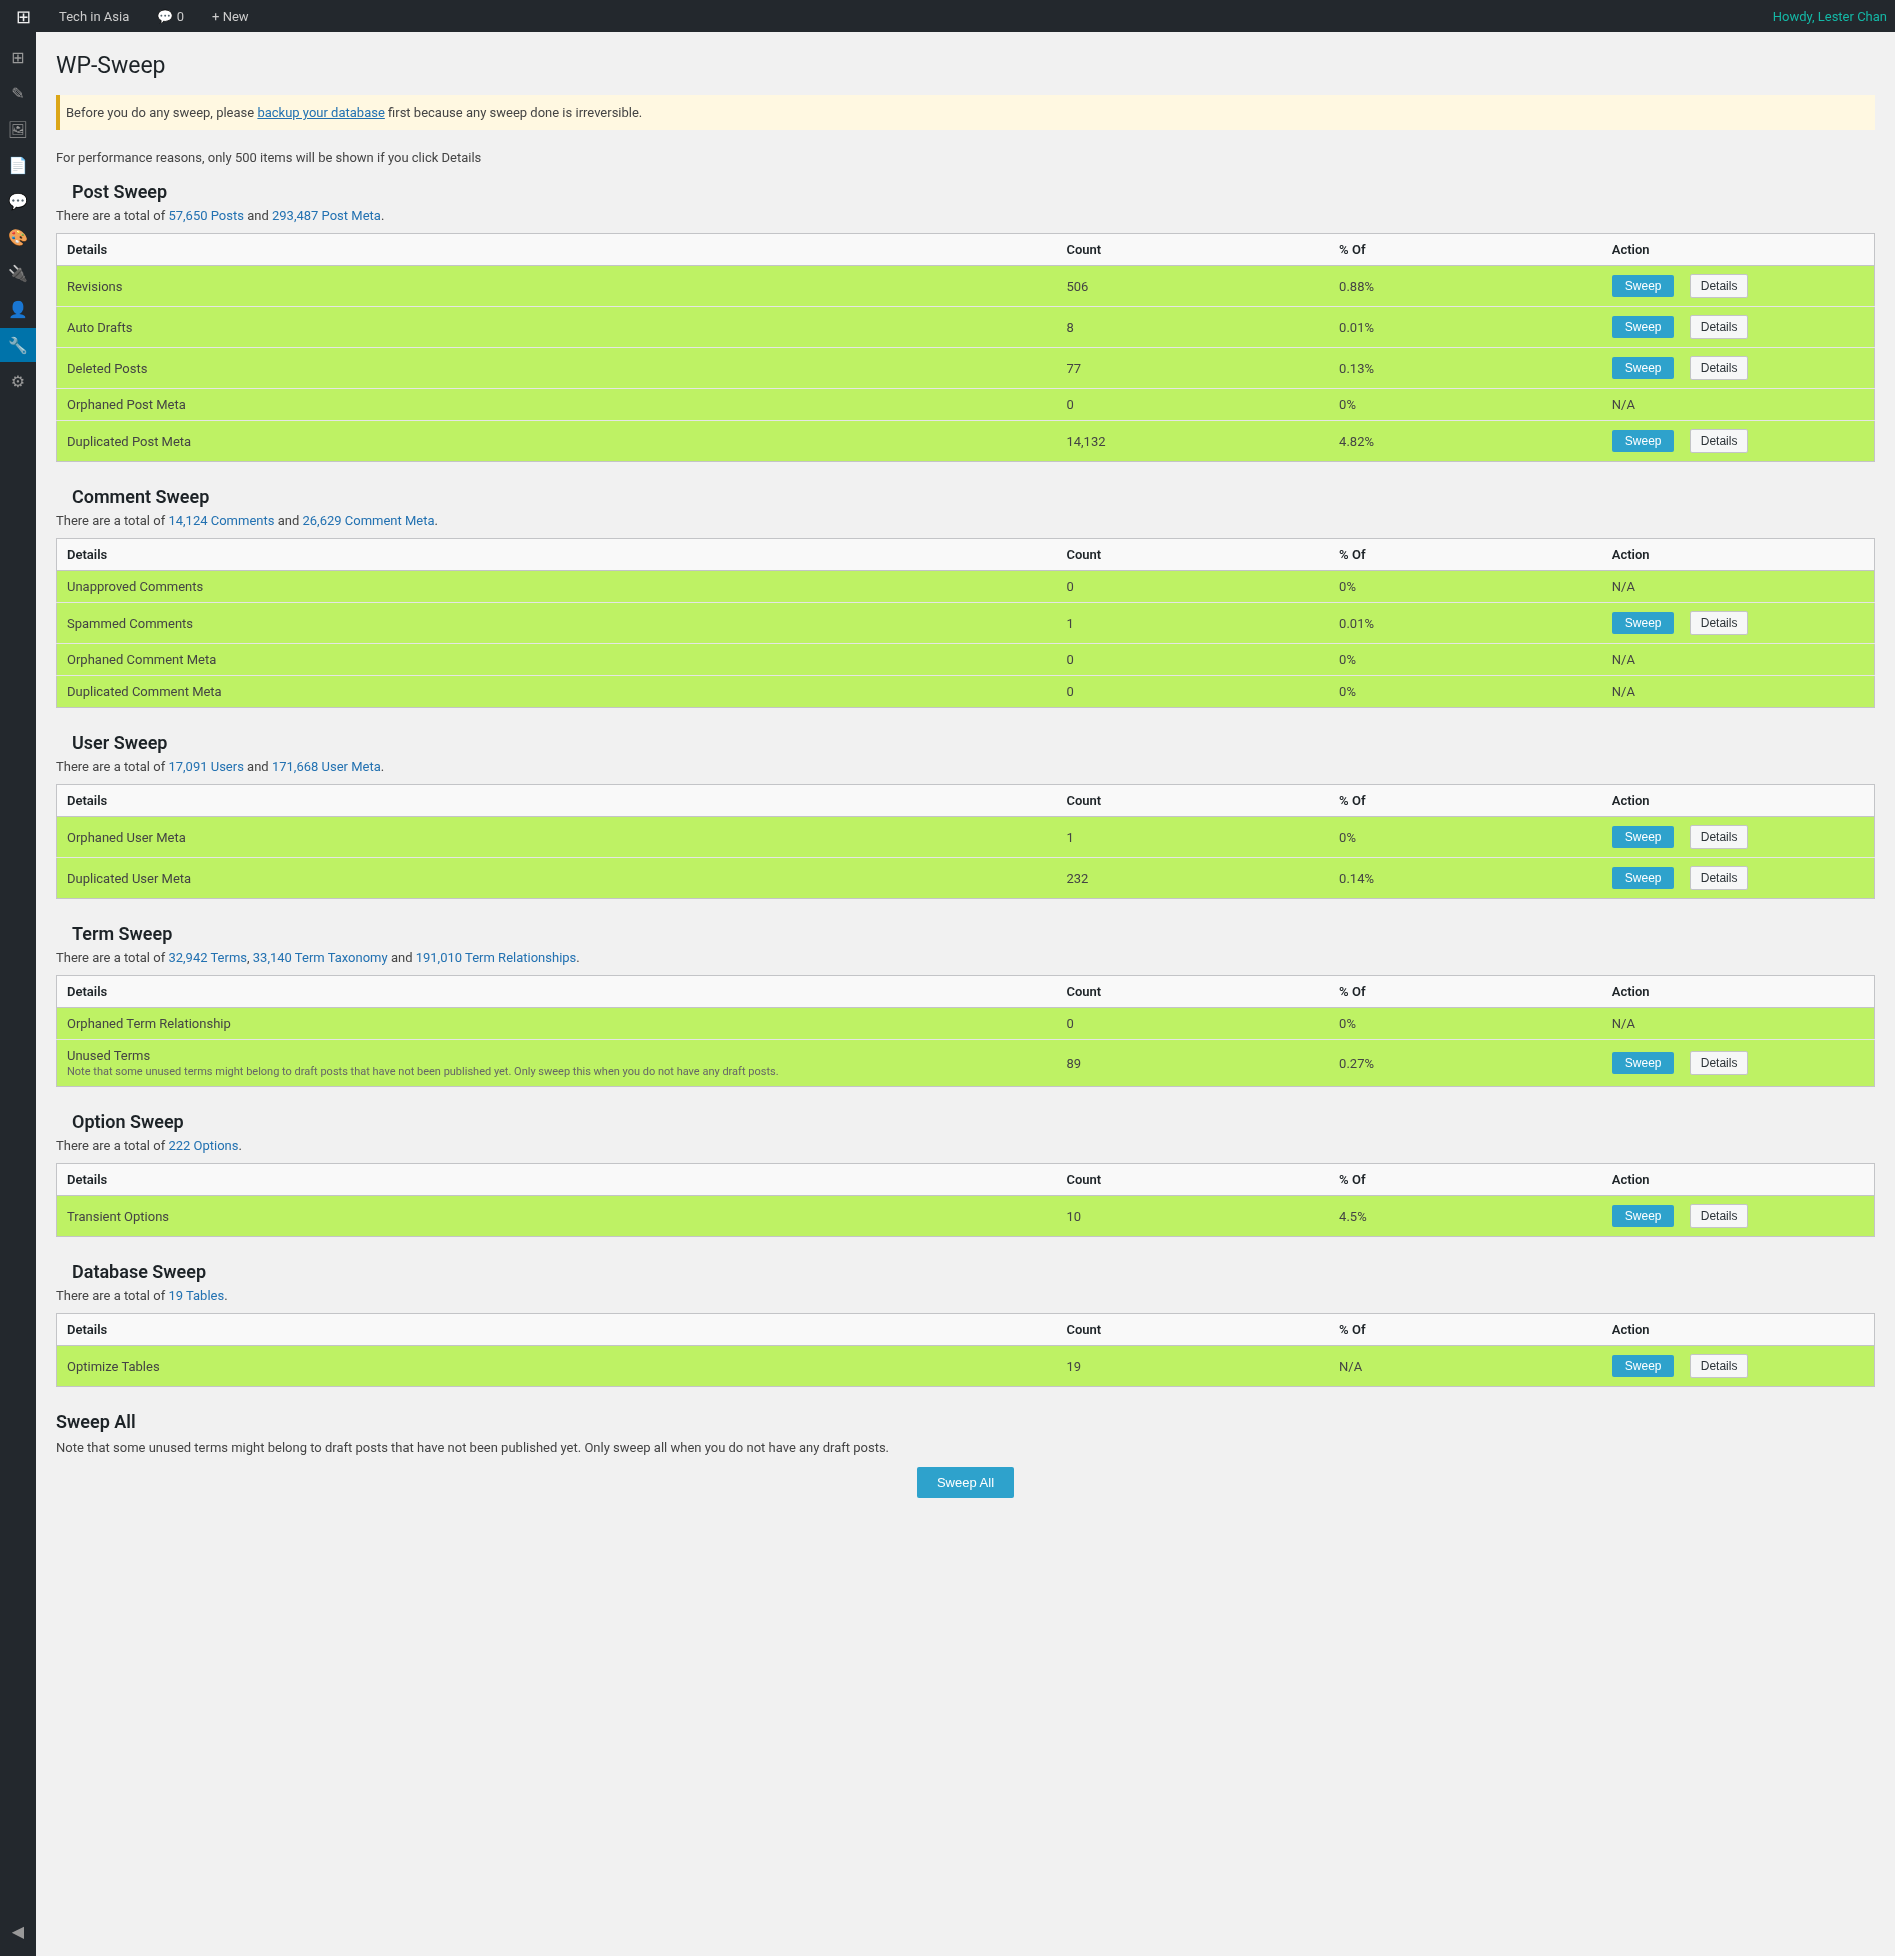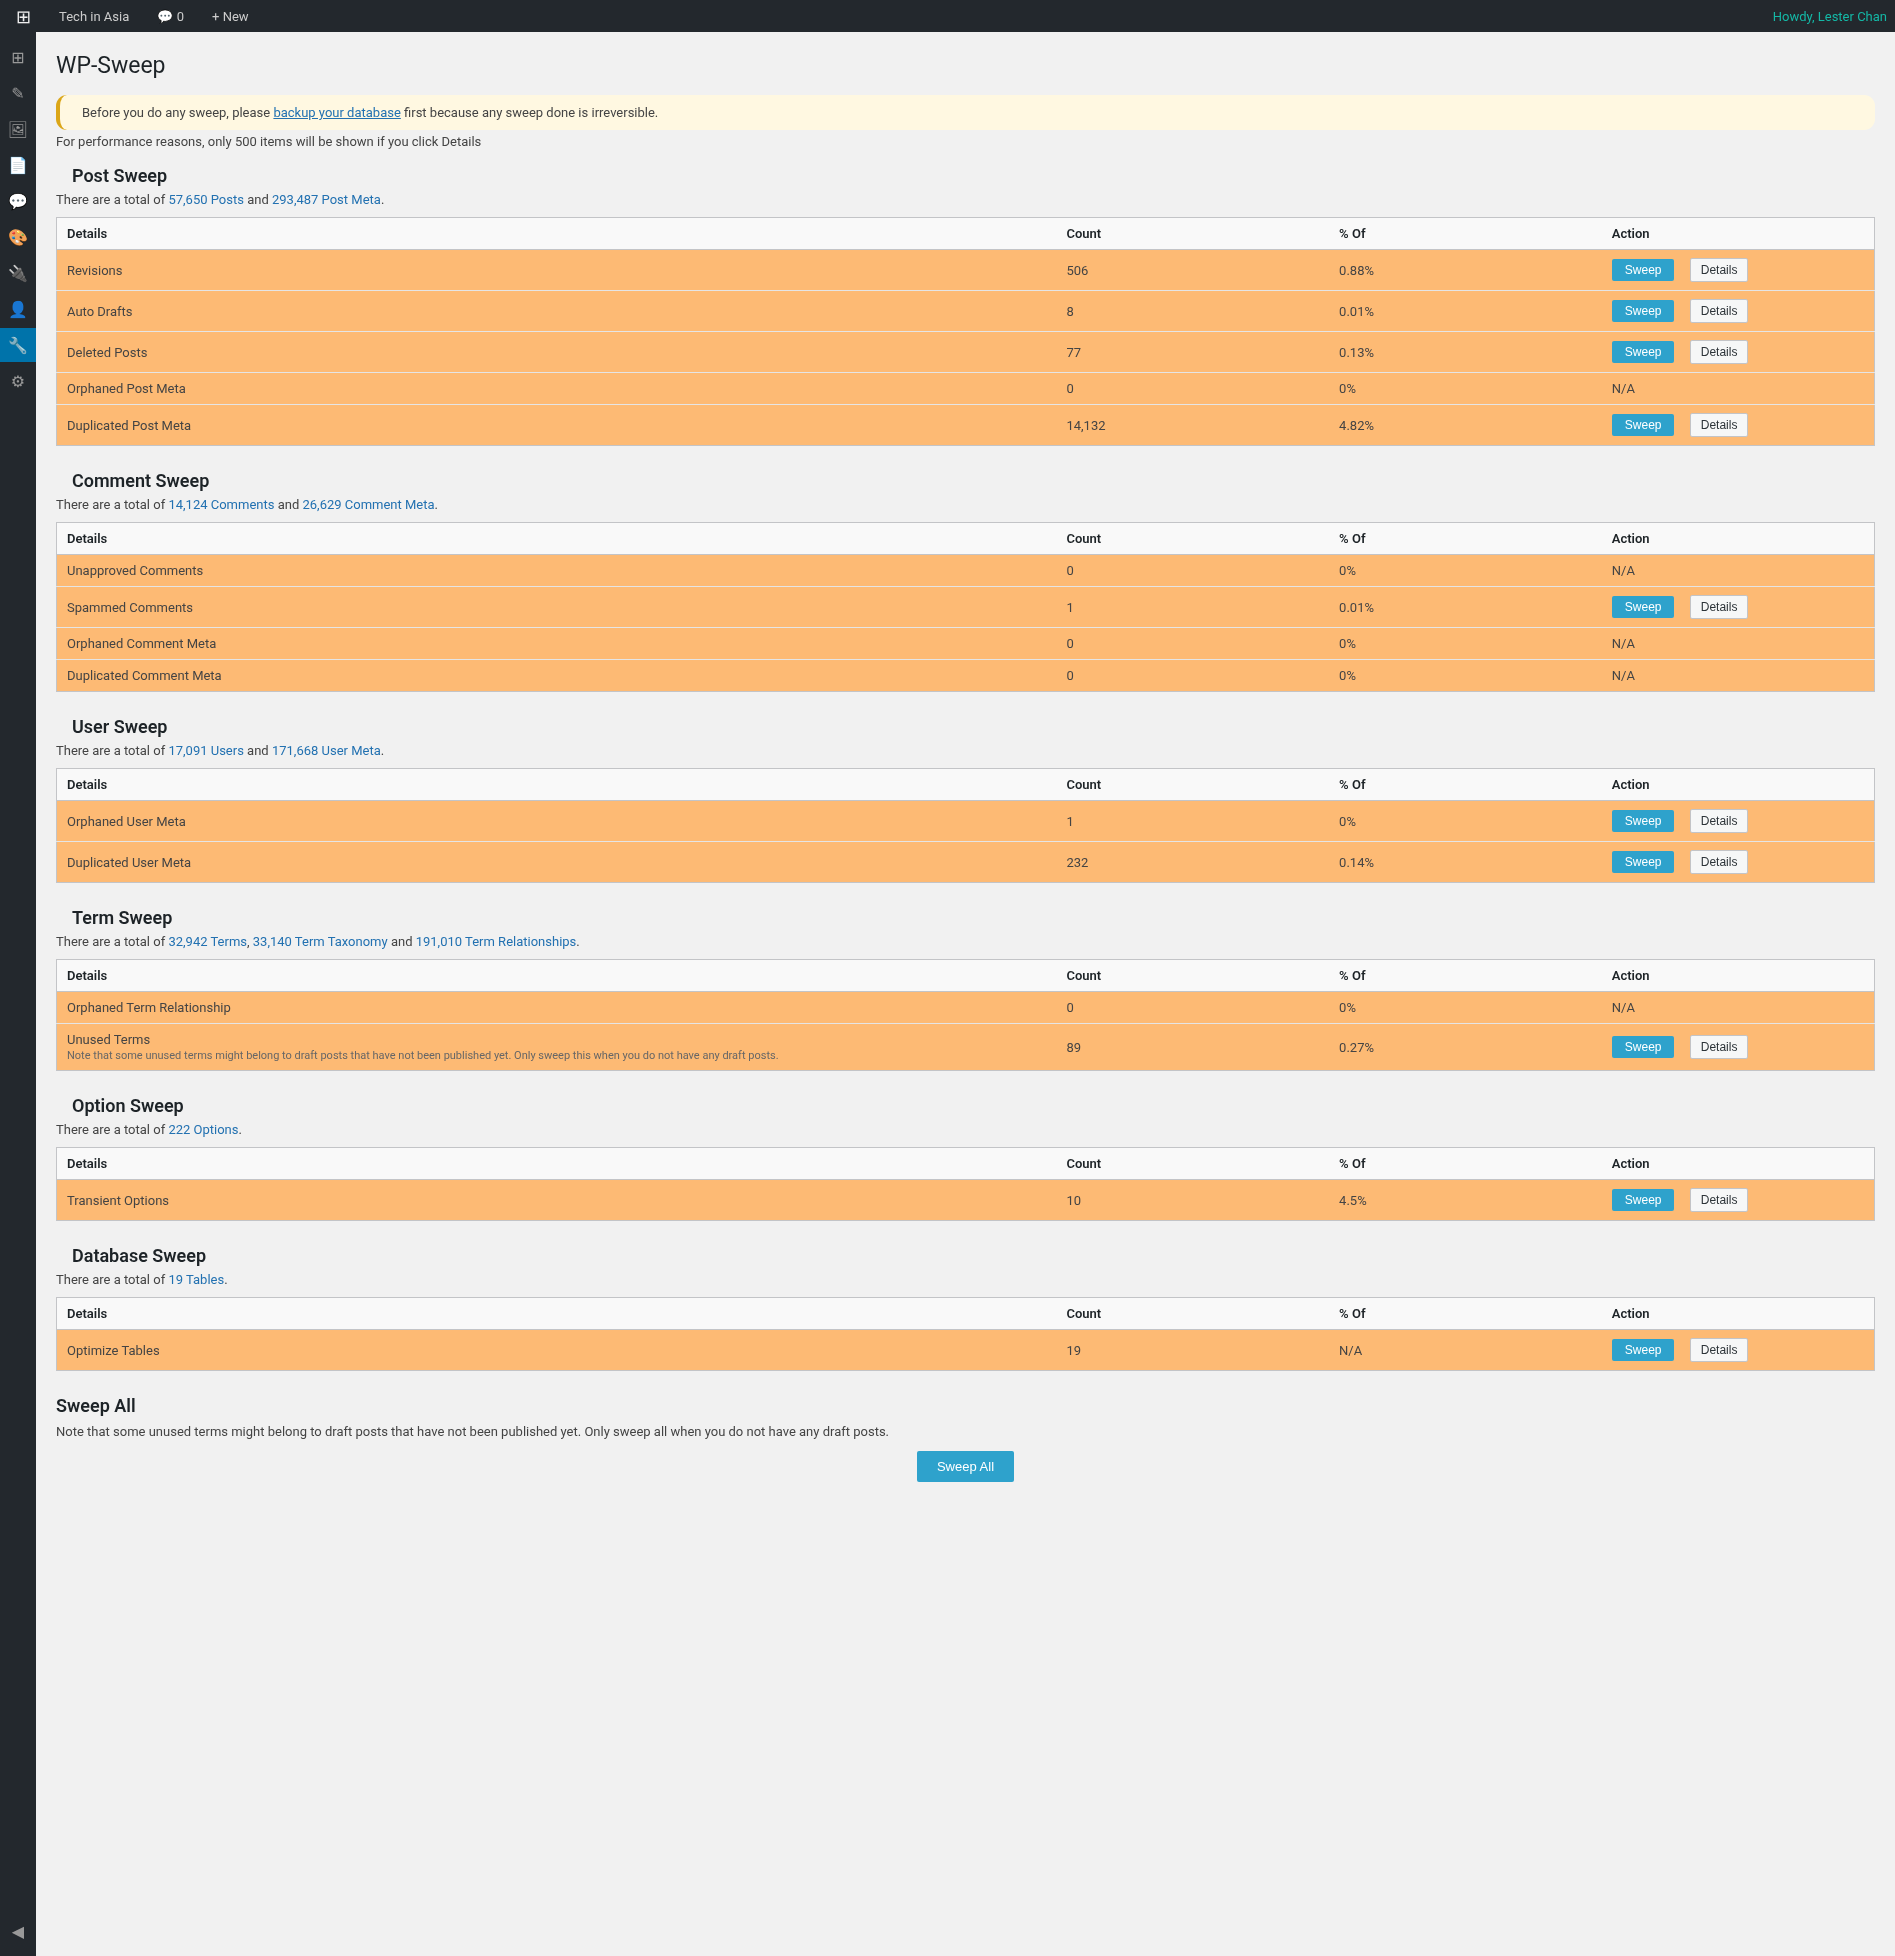--- a/index.html
+++ b/index.html
@@ -63,24 +63,23 @@
       font-size: 23px;
       font-weight: 400;
       color: #1d2327;
       margin-bottom: 16px;
     }
 
     
     .warning-box {
       border-left: 4px solid #dba617;
       background: #fff8e1;
-      padding: 10px 22px;
-      margin-bottom: 4px;
+      padding: 10px 6px;
+      margin-bottom: 20px;
       font-size: 13px;
-      border-radius: 11px;
     }
     .warning-box a { color: #2271b1; }
 
     .perf-note { font-size: 13px; color: #444; margin-bottom: 16px; }
 
     
     .section { margin-bottom: 24px; }
     .section-title {
       font-size: 18px;
       font-weight: 600;
@@ -88,21 +87,21 @@
       margin-bottom: 6px;
       margin-left: 16px;
     }
     .section-subtitle { font-size: 13px; color: #444; margin-bottom: 10px; }
     .section-subtitle a { color: #2271b1; text-decoration: none; }
 
     
     .sweep-table {
       width: 100%;
       border-collapse: collapse;
-      background: #fdba74;
+      background: #bef264;
       border: 1px solid #c3c4c7;
     }
     .sweep-table th {
       background: #f9f9f9;
       border-bottom: 1px solid #c3c4c7;
       padding: 8px 10px;
       text-align: left;
       font-weight: 600;
       font-size: 13px;
       color: #1d2327;

